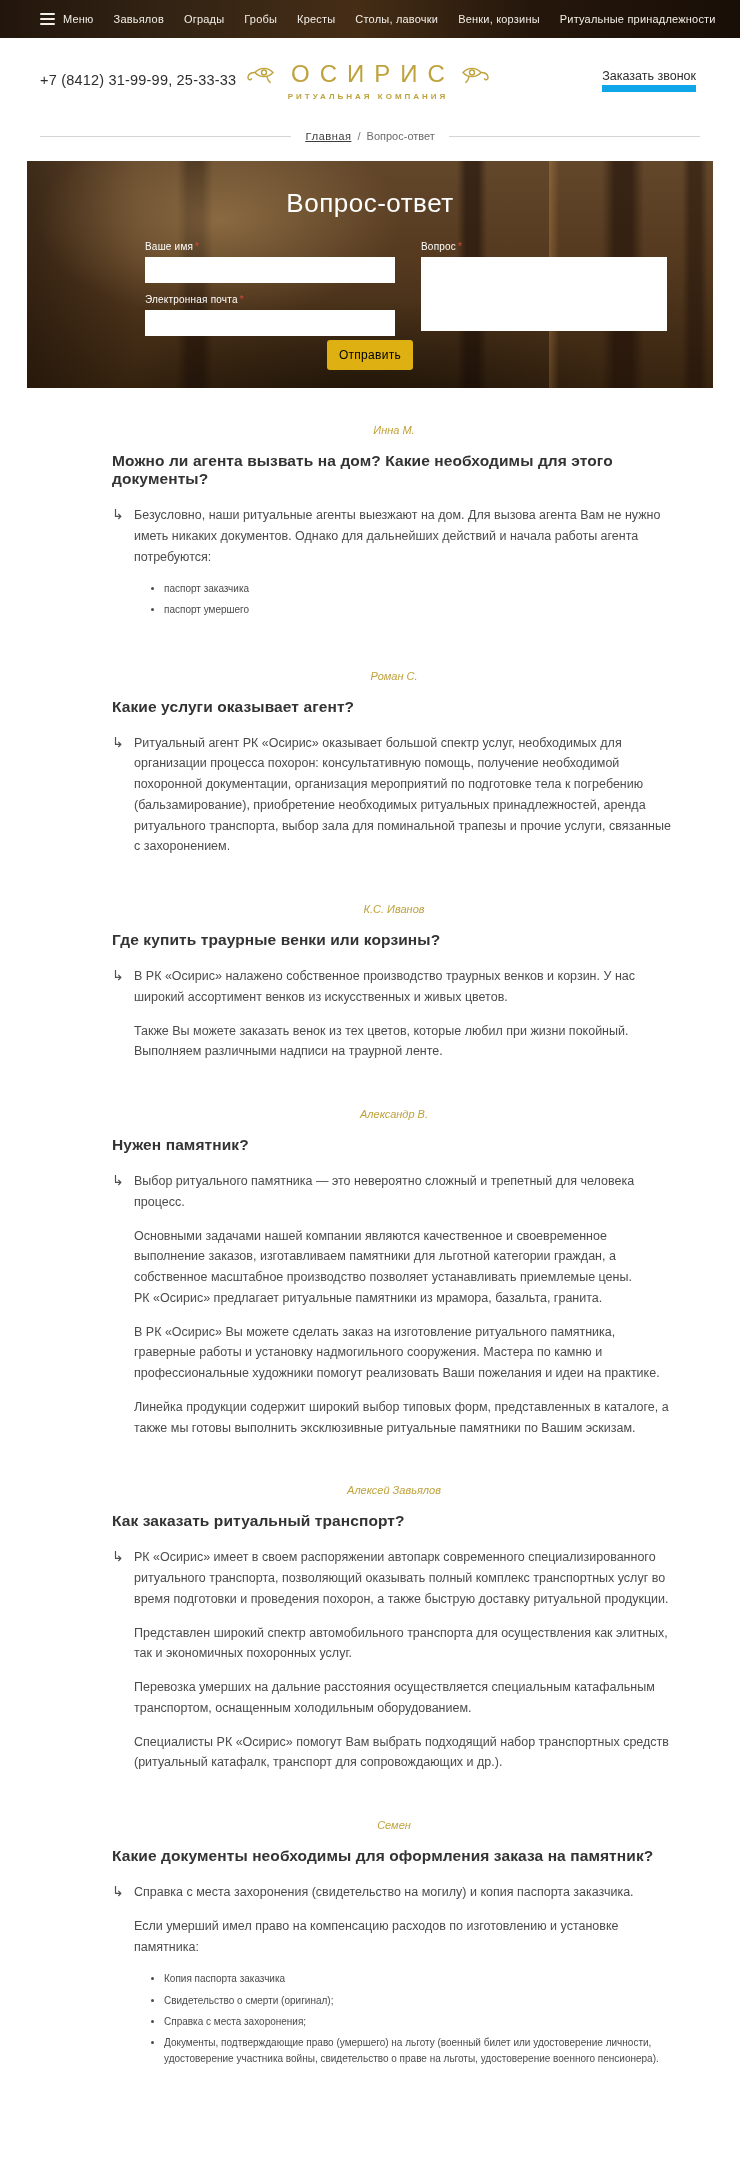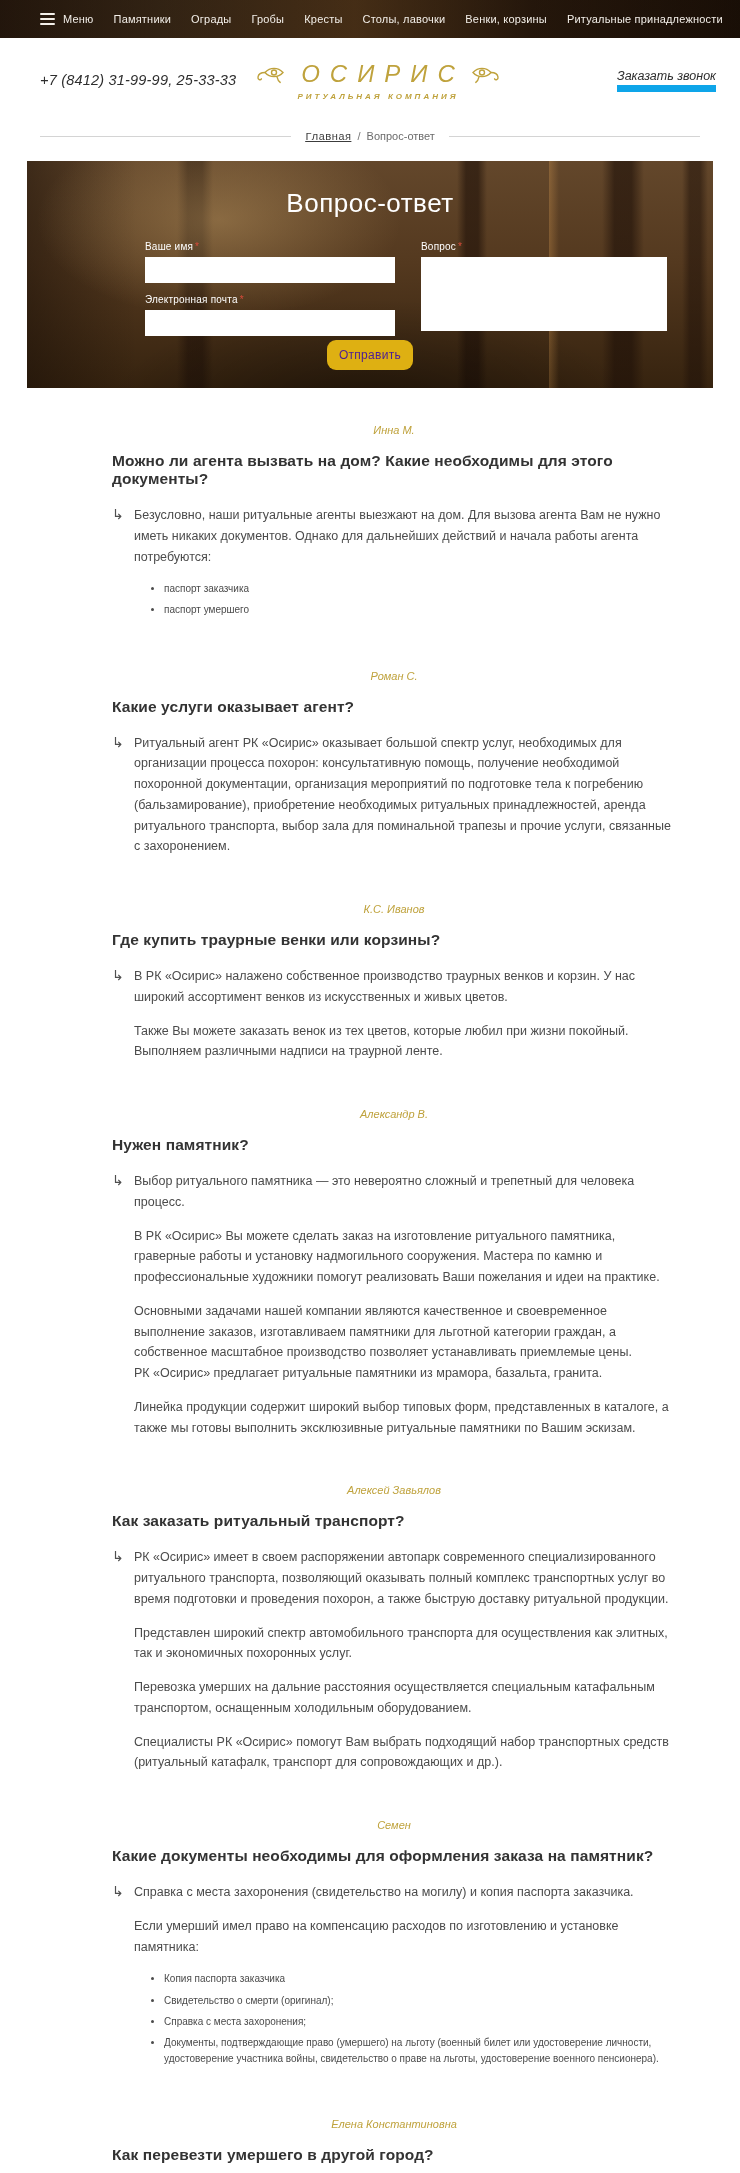--- a/index.html
+++ b/index.html
@@ -25,21 +25,21 @@
       linear-gradient(90deg,#2b1c10 0%,#43301c 22%,#60401f 48%,#2e1d0f 72%,#1d1108 100%);
     white-space:nowrap;
   }
   .topnav a{color:#f3efe9;text-decoration:none;font-size:11px;letter-spacing:.2px;}
   .menu-toggle{display:flex;align-items:center;gap:8px;cursor:pointer;}
   .hamburger{display:inline-flex;flex-direction:column;gap:3px;}
   .hamburger i{display:block;width:15px;height:2px;background:#f3efe9;border-radius:1px;}
   
   .header{
     display:grid;grid-template-columns:1fr auto 1fr;align-items:center;
-    padding:16px 24px 10px 40px;height:78px;font-style:italic;
+    padding:16px 44px 10px 40px;height:78px;
   }
   .header-phone{font-size:14.5px;color:#2e2e2e;letter-spacing:.2px;}
   .logo{display:flex;flex-direction:column;align-items:center;}
   .logo-row{display:flex;align-items:center;gap:6px;}
   .logo-title{font-size:24px;letter-spacing:10px;color:var(--accent);padding-left:10px;}
   .logo-sub{font-size:8px;letter-spacing:3px;color:var(--accent);margin-top:4px;font-weight:bold;}
   .eye{width:30px;height:20px;}
   .eye.mirrored{transform:scaleX(-1);}
   .callback{justify-self:end;font-size:12.5px;color:#2e2e2e;text-decoration:none;
     border-bottom:7px solid #0ea5e9;padding-bottom:2px;cursor:pointer;}
@@ -72,21 +72,21 @@
     letter-spacing:.5px;margin-top:27px;}
   .hero-form{display:flex;gap:26px;padding:22px 0 0 118px;}
   .form-col{display:flex;flex-direction:column;}
   .form-label{color:#ffffff;font-size:10px;margin-bottom:5px;letter-spacing:.2px;}
   .req{color:#d84b3a;margin-left:2px;}
   .hero-input{width:250px;height:26px;border:none;background:#ffffff;margin-bottom:11px;
     padding:0 8px;font-size:12px;font-family:inherit;}
   .hero-textarea{width:246px;height:74px;border:none;background:#ffffff;resize:none;
     padding:6px 8px;font-size:12px;font-family:inherit;}
   .hero-submit-row{position:absolute;left:0;right:0;bottom:18px;text-align:center;}
-  .hero-submit{background:var(--button);color:#4c1d95;border:none;border-radius:9px;
+  .hero-submit{background:var(--button);color:#000000;border:none;border-radius:3px;
     padding:8px 12px;font-size:12px;font-family:inherit;cursor:pointer;letter-spacing:.3px;}
   
   .qa-wrap{padding:36px 64px 40px 112px;}
   .qa-block{margin-bottom:46px;}
   .qa-author{color:var(--accent);font-style:italic;font-size:11px;margin-bottom:8px;text-align:center;}
   .qa-question{color:var(--text-dark);font-size:15.5px;font-weight:600;
     letter-spacing:.1px;margin-bottom:17px;max-width:565px;margin-top:16px;}
   .qa-answer{display:flex;align-items:flex-start;}
   .qa-arrow{color:#4f4f4f;font-size:14px;line-height:1.3;width:22px;flex:0 0 22px;}
   .qa-body{max-width:543px;}
@@ -101,21 +101,21 @@
 <nav class="topnav">
   <span class="menu-toggle">
     <span class="hamburger">
         <i></i>
         <i></i>
         <i></i>
       </span>
     <a>Меню</a>
   </span>
 
-    <a class="nav-link">Памятники</a>
+    <a class="nav-link">Завьялов</a>
 
     <a class="nav-link">Ограды</a>
 
     <a class="nav-link">Гробы</a>
 
     <a class="nav-link">Кресты</a>
 
     <a class="nav-link">Столы, лавочки</a>
 
     <a class="nav-link">Венки, корзины</a>
@@ -235,23 +235,23 @@
     </article>
 
     <article class="qa-block">
       <div class="qa-author">Александр В.</div>
       <h2 class="qa-question">Нужен памятник?</h2>
       <div class="qa-answer">
         <span class="qa-arrow">↳</span>
         <div class="qa-body">
           <div>
             <p>Выбор ритуального памятника — это невероятно сложный и трепетный для человека процесс.</p>
-            <p>В РК «Осирис» Вы можете сделать заказ на изготовление ритуального памятника, граверные работы и установку надмогильного сооружения. Мастера по камню и профессиональные художники помогут реализовать Ваши пожелания и идеи на практике.</p>
             <p>Основными задачами нашей компании являются качественное и своевременное выполнение заказов, изготавливаем памятники для льготной категории граждан, а собственное масштабное производство позволяет устанавливать приемлемые цены.
 РК «Осирис» предлагает ритуальные памятники из мрамора, базальта, гранита.</p>
+            <p>В РК «Осирис» Вы можете сделать заказ на изготовление ритуального памятника, граверные работы и установку надмогильного сооружения. Мастера по камню и профессиональные художники помогут реализовать Ваши пожелания и идеи на практике.</p>
             <p>Линейка продукции содержит широкий выбор типовых форм, представленных в каталоге, а также мы готовы выполнить эксклюзивные ритуальные памятники по Вашим эскизам.</p>
           </div>
 
         </div>
       </div>
     </article>
 
     <article class="qa-block">
       <div class="qa-author">Алексей Завьялов</div>
       <h2 class="qa-question">Как заказать ритуальный транспорт?</h2>
@@ -282,19 +282,14 @@
           <ul class="qa-bullets">
             <li>Копия паспорта заказчика</li>
             <li>Свидетельство о смерти (оригинал);</li>
             <li>Справка с места захоронения;</li>
             <li>Документы, подтверждающие право (умершего) на льготу (военный билет или удостоверение личности, удостоверение участника войны, свидетельство о праве на льготы, удостоверение военного пенсионера).</li>
           </ul>
         </div>
       </div>
     </article>
 
-    <article class="qa-block">
-      <div class="qa-author">Елена Константиновна</div>
-      <h2 class="qa-question">Как перевезти умершего в другой город?</h2>
-
-    </article>
 
 </main>
 
 </body></html>

